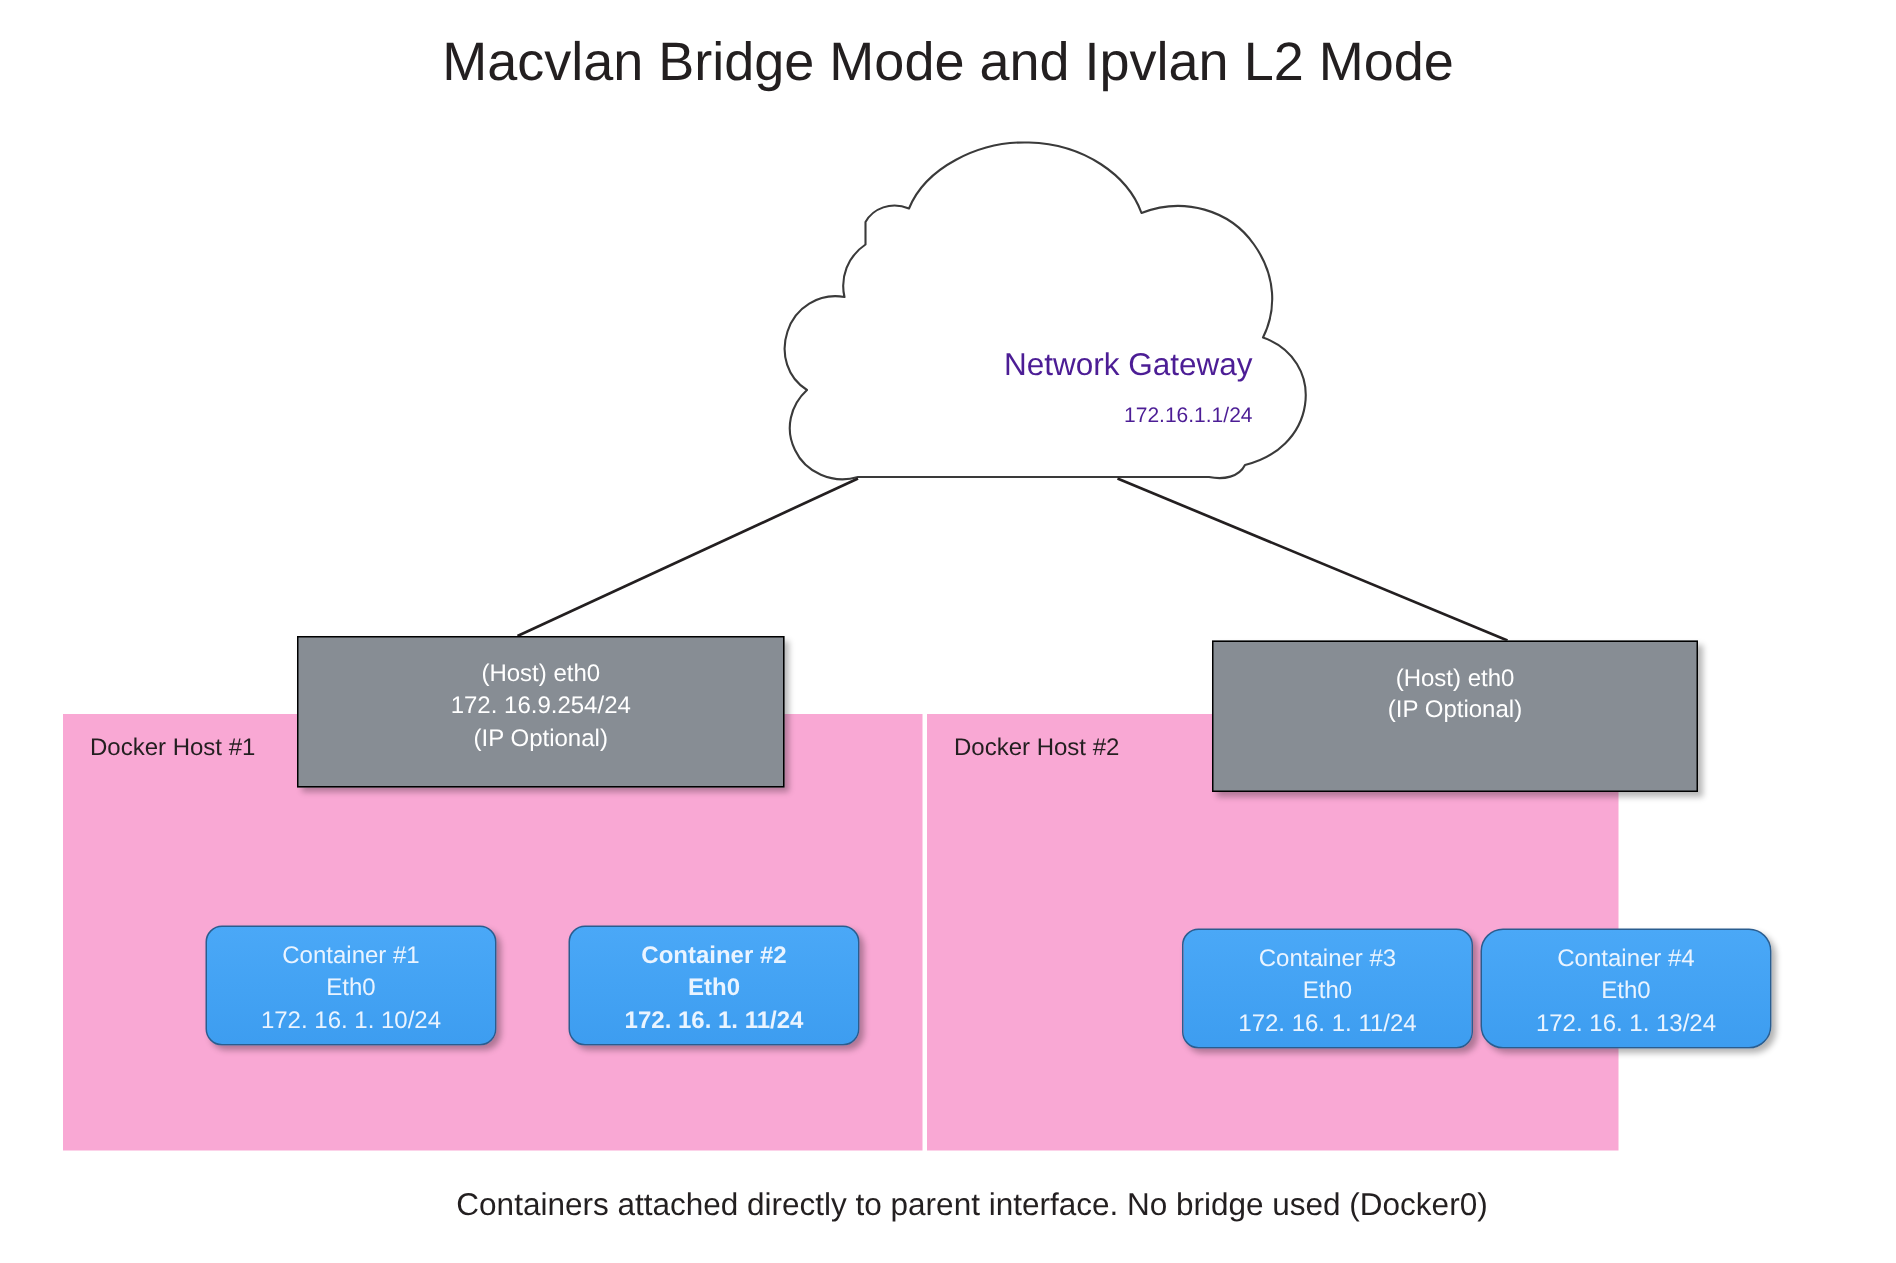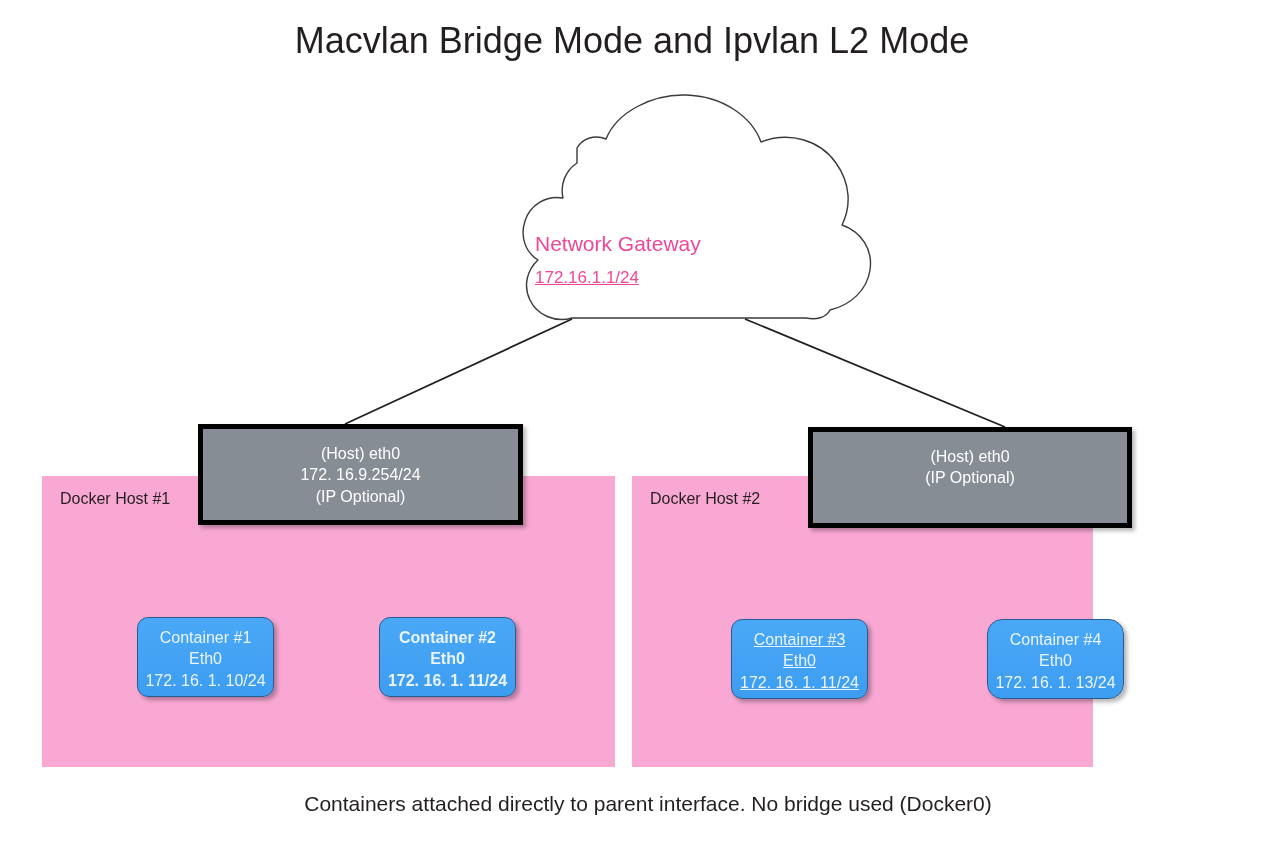--- a/index.html
+++ b/index.html
@@ -39,94 +39,93 @@
     position: absolute;
     left: 0;
     top: 0;
     width: 1264px;
     height: 842px;
   }
 
   
   .cloud-label {
     position: absolute;
-    text-align: left;
-    white-space: nowrap;
-    color: #ec4899;
+    text-align: right;
+    white-space: nowrap;
+    color: #4c1d95;
   }
   #cloud-title {
     left: 535px;
     top: 232px;
     width: 300px;
     font-size: 21px;
   }
   #cloud-ip {
     left: 535px;
     top: 268px;
     width: 300px;
-    font-size: 17px;
-    text-decoration: underline;
+    font-size: 14px;
   }
 
   
   .host-panel {
     position: absolute;
     background: #f9a8d4;
     top: 476px;
     height: 291px;
   }
   #host-panel-1 { left: 42px;  width: 573px; }
-  #host-panel-2 { left: 632px; width: 461px; text-align: center; }
+  #host-panel-2 { left: 618px; width: 461px; text-align: center; }
 
   .host-panel-label {
     position: absolute;
     top: 14px;
     left: 18px;
     font-size: 16px;
     color: #231f20;
     white-space: nowrap;
   }
 
   
   .host-nic {
     position: absolute;
     background: #878d94;
-    border: 5px solid #000000;
+    border: 1px solid #000000;
     box-shadow: 3px 3px 4px rgba(0,0,0,0.28);
     color: #ffffff;
     text-align: center;
     box-sizing: border-box;
     padding-top: 14px;
     line-height: 1.33;
     font-size: 16px;
   }
   #host-nic-1 { left: 198px; top: 424px; width: 325px; height: 101px; }
   #host-nic-2 { left: 808px; top: 427px; width: 324px; height: 101px; }
   .host-nic div { white-space: nowrap; }
 
   
   .container-box {
     position: absolute;
-    width: 137px;
+    width: 194px;
     height: 80px;
     background: linear-gradient(180deg, #4aa8f7 0%, #3d9df0 100%);
     border: 1px solid #2a5d8f;
     border-radius: 11px;
     box-shadow: 3px 3px 4px rgba(0,0,0,0.3);
     color: #eaf4ff;
     text-align: center;
     box-sizing: border-box;
     padding-top: 9px;
     line-height: 1.33;
     font-size: 16px;
   }
   .container-box div { white-space: nowrap; }
   #container-box-1 { left: 137px;  top: 617px; }
   #container-box-2 { left: 379px;  top: 617px; font-weight: bold; }
-  #container-box-3 { left: 731px;  top: 619px; text-decoration: underline; }
+  #container-box-3 { left: 788px;  top: 619px; }
   #container-box-4 { left: 987px;  top: 619px; border-radius: 15px; }
 
   
   #diagram-caption {
     position: absolute;
     left: 16px;
     top: 792px;
     width: 1264px;
     text-align: center;
     font-size: 21px;

